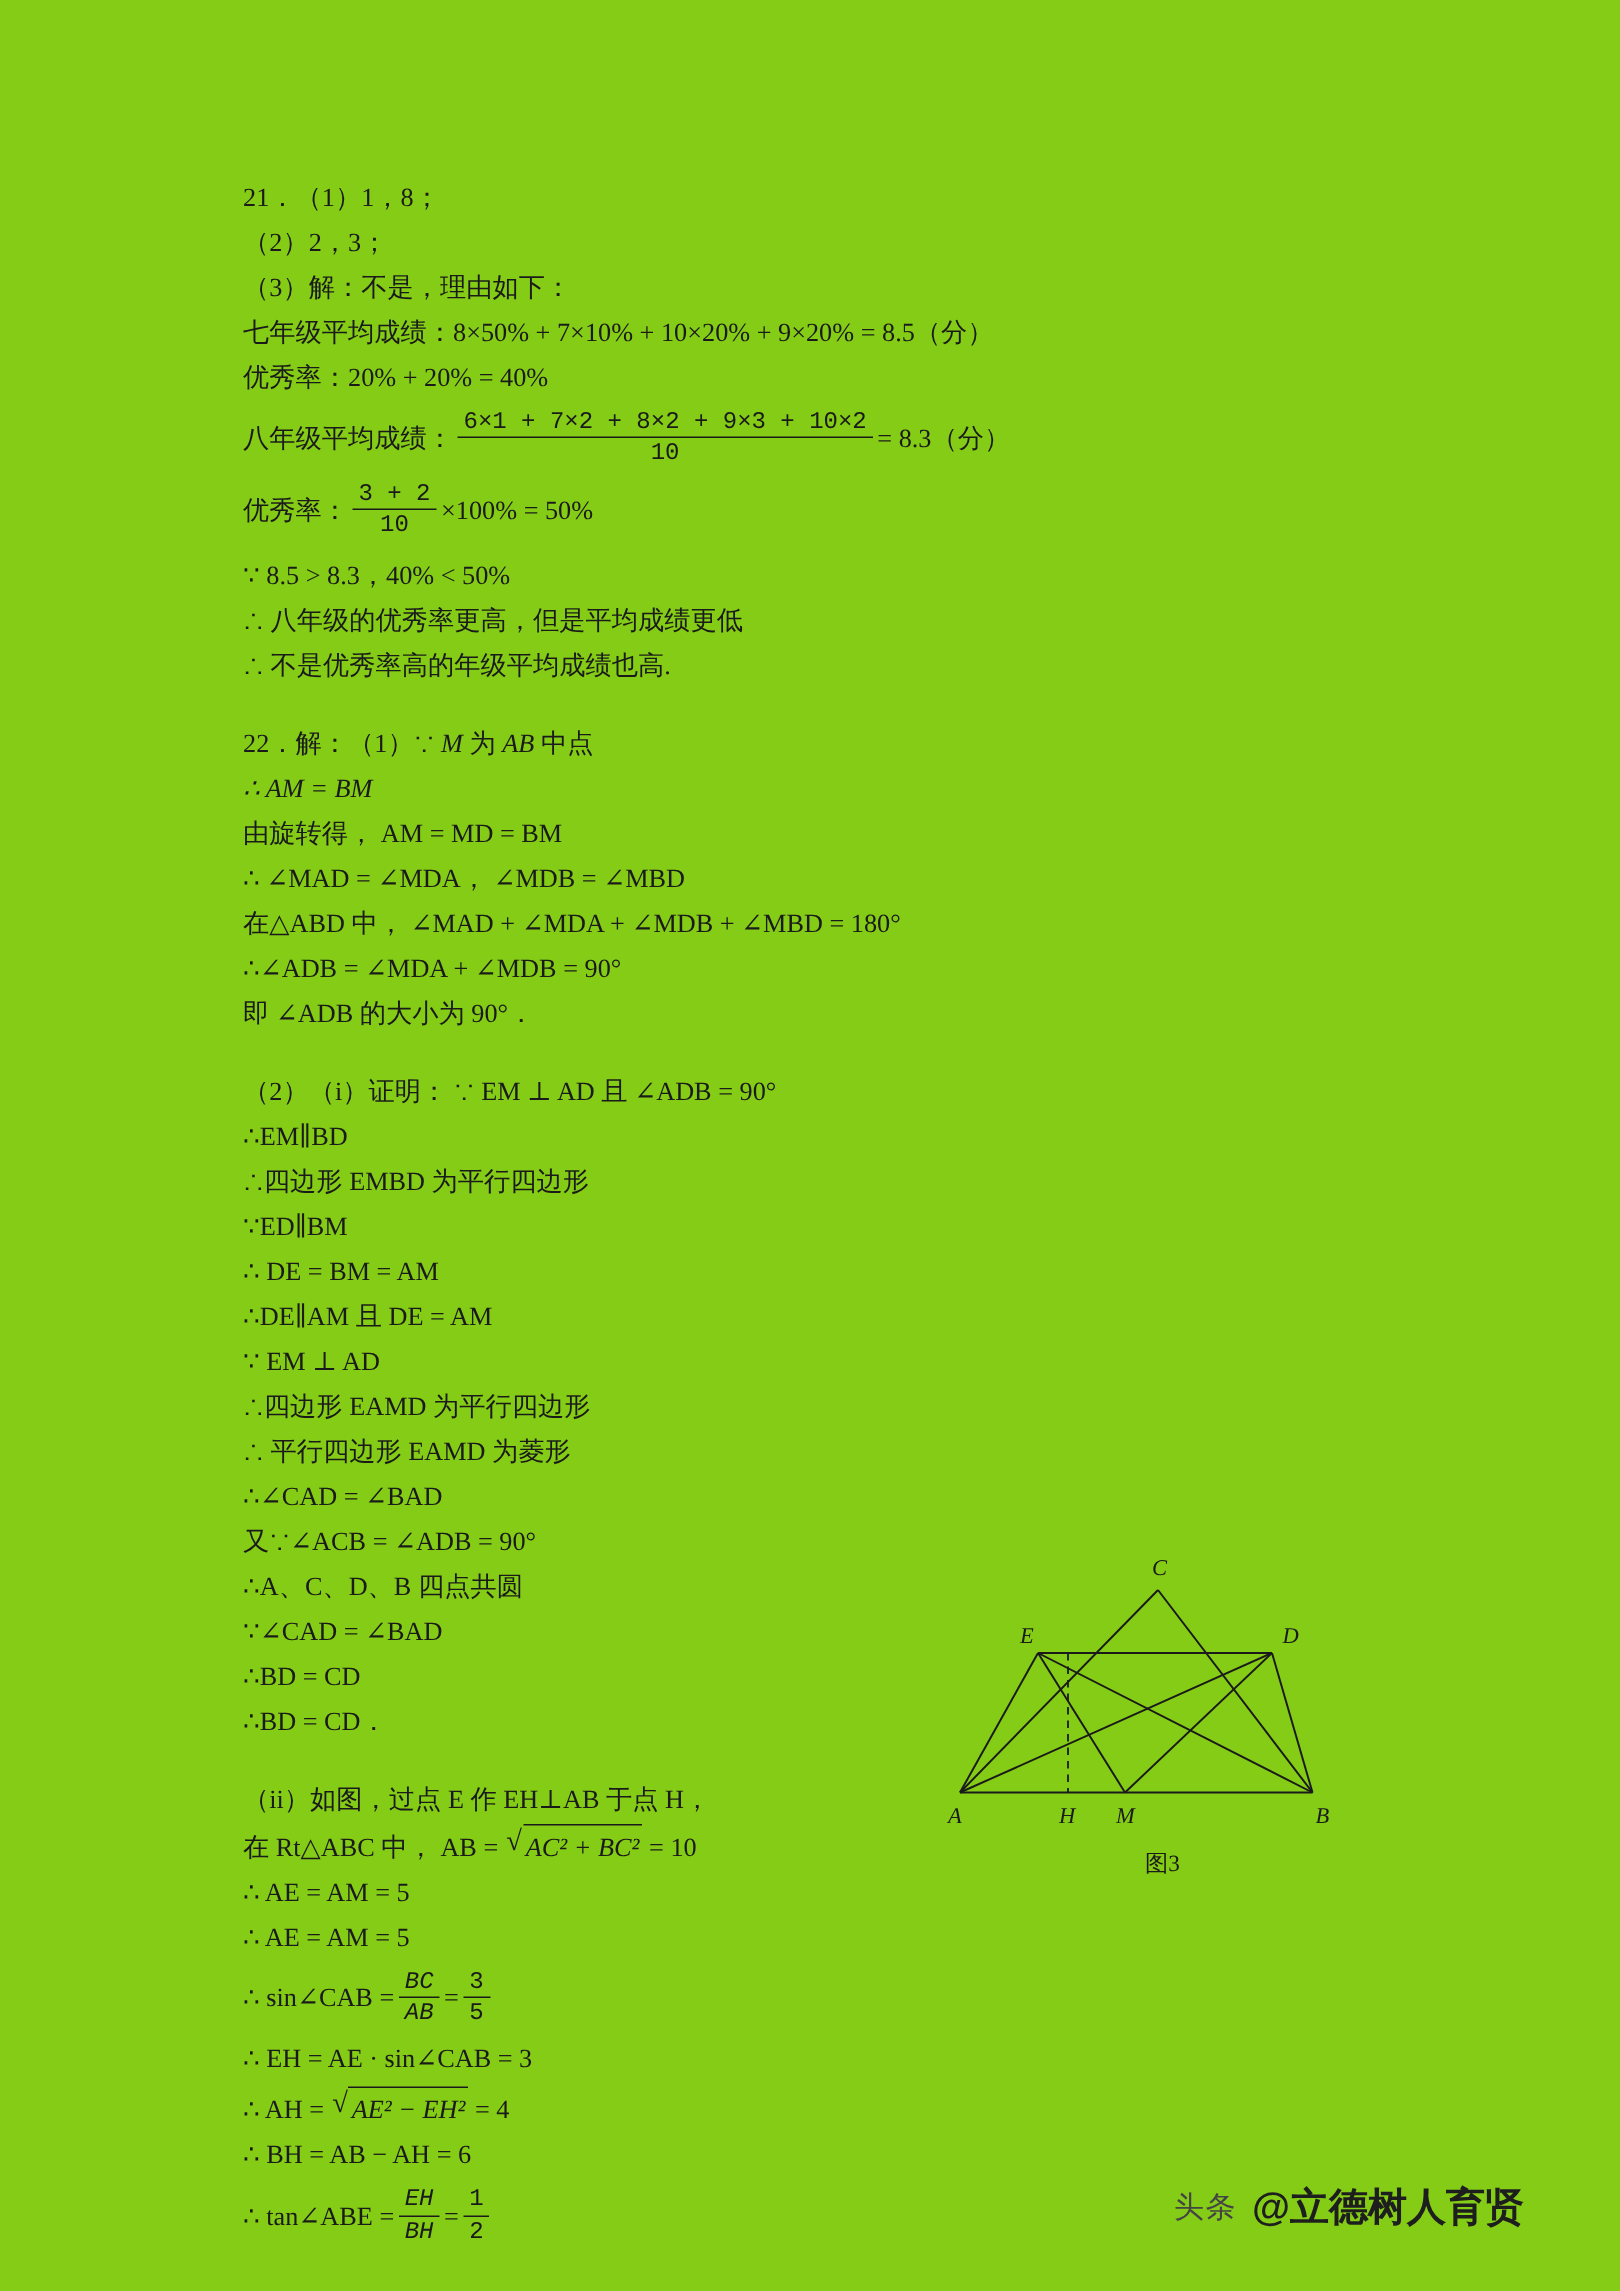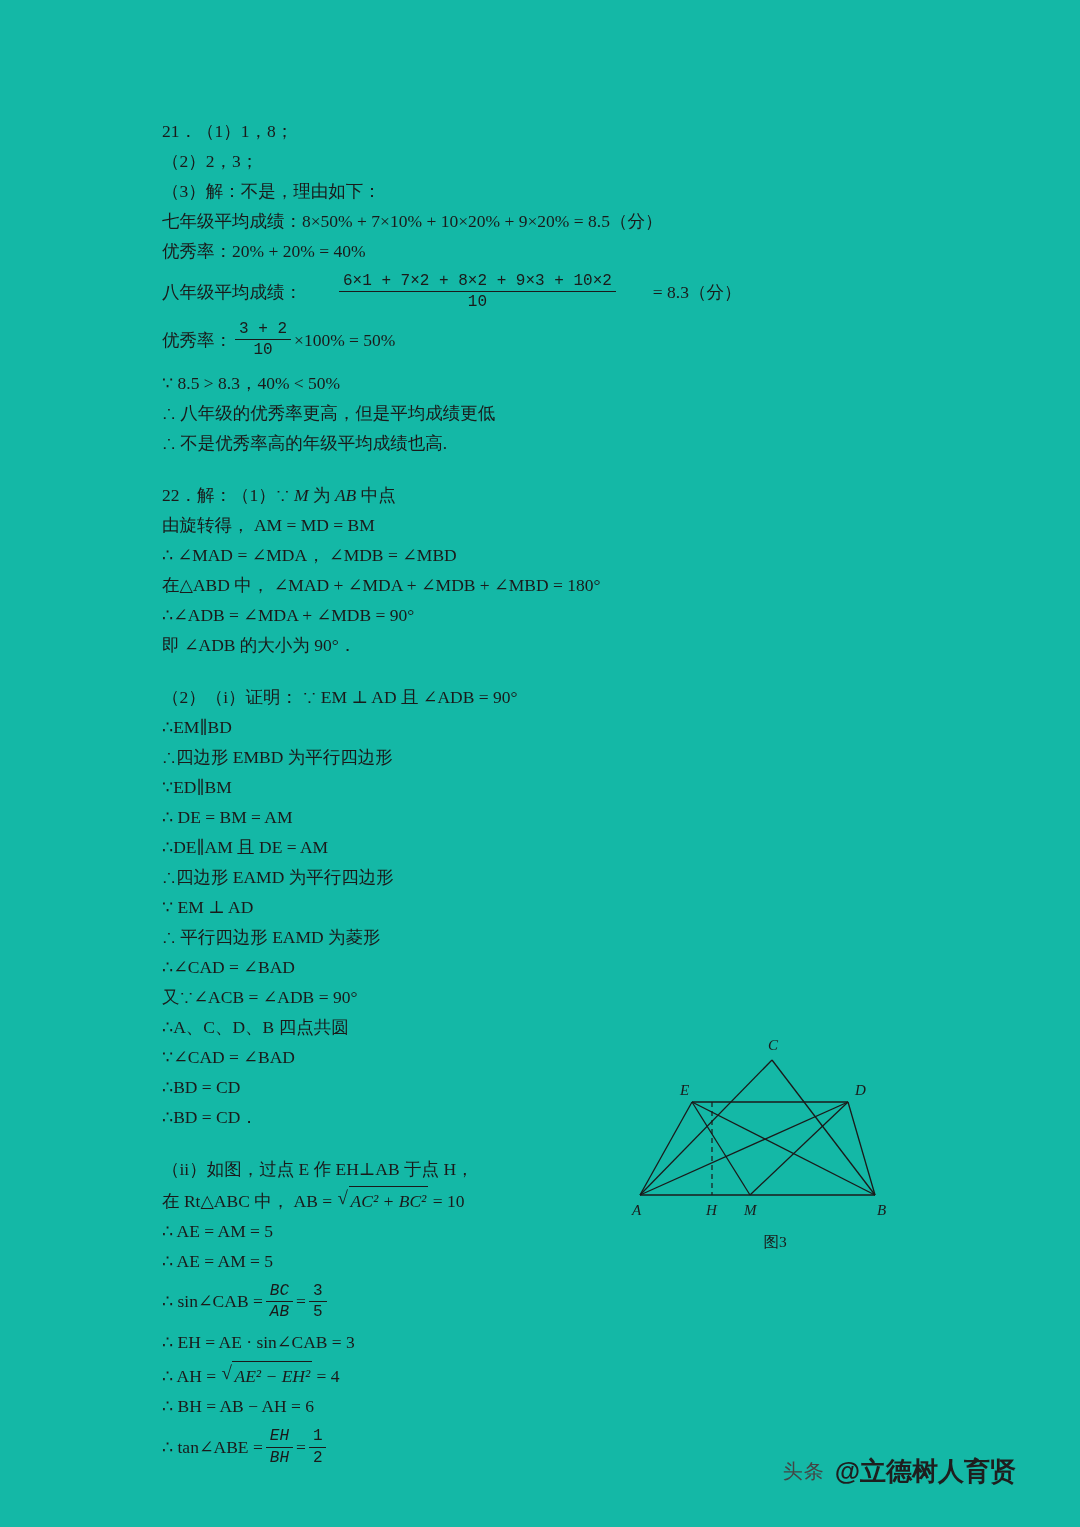--- a/index.html
+++ b/index.html
@@ -11,21 +11,21 @@
     width: 1080px;
     height: 1527px;
     position: relative;
     font-family: "Liberation Serif", "DejaVu Serif", serif;
     color: #1a1a1a;
     overflow: hidden;
   }
   .page {
     position: absolute;
     inset: 0;
-    background: #14b8a6;
+    background: #84cc16;
   }
   .content {
     position: absolute;
     left: 162px;
     top: 118px;
     width: 760px;
   }
   .ln {
     font-size: 17.5px;
     line-height: 26px;
@@ -122,21 +122,21 @@
     <p class="ln">21．（1）1，8；</p>
     <p class="ln">（2）2，3；</p>
     <p class="ln">（3）解：不是，理由如下：</p>
     <p class="ln">
       <span>七年级平均成绩：</span><span>8×50% + 7×10% + 10×20% + 9×20% = 8.5（分）</span>
     </p>
     <p class="ln">
       <span>优秀率：</span><span>20% + 20% = 40%</span>
     </p>
 
-    <p class="ln row-mid" style="margin-top:8px;margin-bottom:8px;gap:34px;">
+    <p class="ln row-mid" style="margin-top:8px;margin-bottom:8px;">
       <span>八年级平均成绩：</span>
       <span class="frac">
         <span class="num">6×1 + 7×2 + 8×2 + 9×3 + 10×2</span>
         <span class="den">10</span>
       </span>
       <span>= 8.3（分）</span>
     </p>
 
     <p class="ln row-mid" style="margin-top:8px;margin-bottom:10px;">
       <span>优秀率：</span>
@@ -149,36 +149,37 @@
 
     <p class="ln">∵ 8.5 &gt; 8.3，40% &lt; 50%</p>
     <p class="ln">∴ 八年级的优秀率更高，但是平均成绩更低</p>
     <p class="ln">∴ 不是优秀率高的年级平均成绩也高.</p>
 
     <div class="gap-md"></div>
 
     <p class="ln">
       <span>22．解：（1）∵ </span><i class="v">M</i><span> 为 </span><i class="v">AB</i><span> 中点</span>
     </p>
+    <p class="ln it">∴ AM = BM</p>
     <p class="ln">由旋转得， AM = MD = BM</p>
     <p class="ln">∴ ∠MAD = ∠MDA， ∠MDB = ∠MBD</p>
     <p class="ln">在△ABD 中， ∠MAD + ∠MDA + ∠MDB + ∠MBD = 180°</p>
     <p class="ln">∴∠ADB = ∠MDA + ∠MDB = 90°</p>
     <p class="ln">即 ∠ADB 的大小为 90°．</p>
 
     <div class="gap-md"></div>
 
     <p class="ln">（2）（i）证明： ∵ EM ⊥ AD 且 ∠ADB = 90°</p>
     <p class="ln">∴EM∥BD</p>
     <p class="ln">∴四边形 EMBD 为平行四边形</p>
     <p class="ln">∵ED∥BM</p>
     <p class="ln">∴ DE = BM = AM</p>
     <p class="ln">∴DE∥AM 且 DE = AM</p>
+    <p class="ln">∵ EM ⊥ AD</p>
     <p class="ln">∴四边形 EAMD 为平行四边形</p>
-    <p class="ln">∵ EM ⊥ AD</p>
     <p class="ln">∴ 平行四边形 EAMD 为菱形</p>
     <p class="ln">∴∠CAD = ∠BAD</p>
     <p class="ln">又∵∠ACB = ∠ADB = 90°</p>
     <p class="ln">∴A、C、D、B 四点共圆</p>
     <p class="ln">∵∠CAD = ∠BAD</p>
     <p class="ln">∴BD = CD</p>
     <p class="ln">∴BD = CD．</p>
 
     <div class="gap-md"></div>
 

